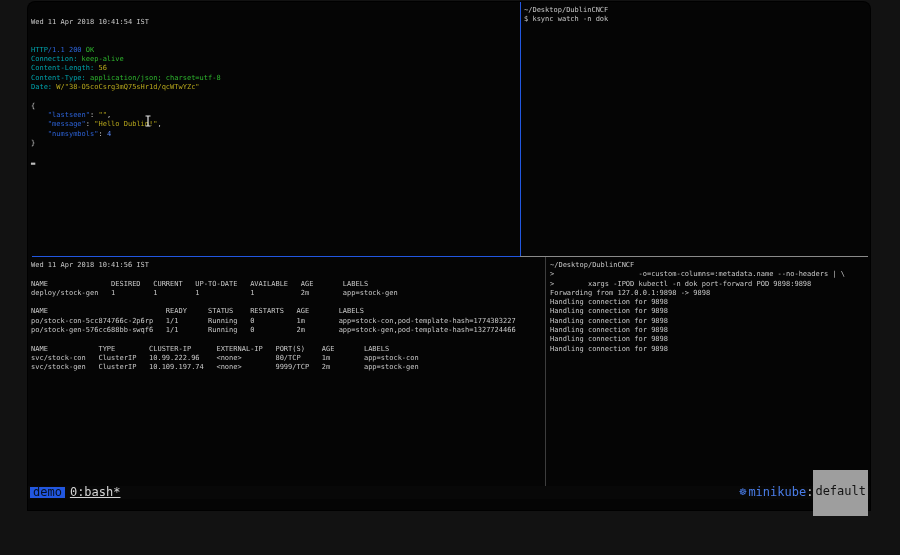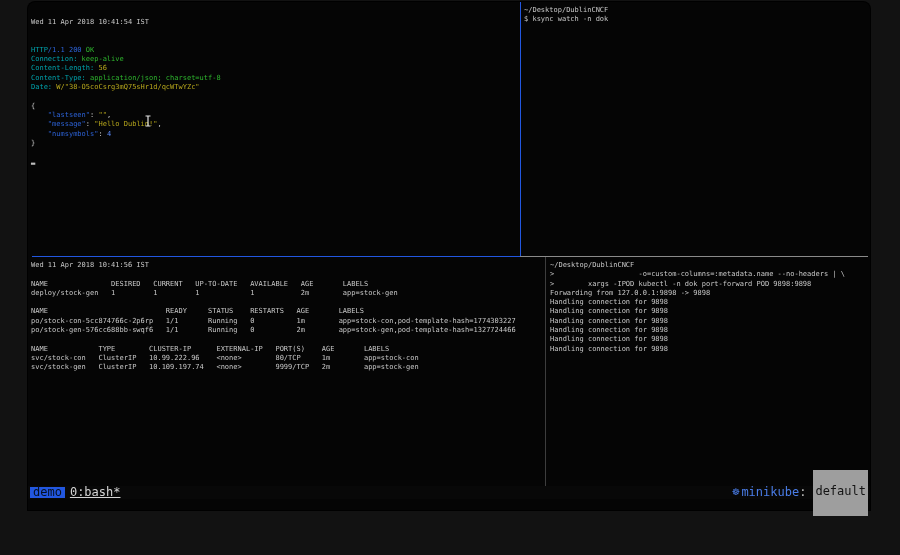--- a/index.html
+++ b/index.html
@@ -58,21 +58,21 @@
     justify-content:space-between;font-size:12px;line-height:13px;
     padding:0;box-sizing:border-box;
   }
   .sb-left{display:flex;align-items:center;margin-left:2px;}
   .sb-session{background:#2257e0;color:#06101f;padding:0 3px;height:11px;line-height:11px;}
   .sb-window{color:#d4d4d4;margin-left:5px;text-decoration:underline;}
   .sb-right{display:flex;align-items:center;margin-right:2px;}
   .sb-kubeicon{color:#4a7de8;margin-right:2px;}
   .sb-kubectx{color:#4a7de8;}
   .sb-sep{color:#bdbdbd;}
-  .sb-kubens{background:#9e9e9e;color:#141414;padding:16px 2px;height:14px;line-height:11px;margin-left:7px;}
+  .sb-kubens{background:#9e9e9e;color:#141414;padding:16px 2px;height:14px;line-height:11px;}
   
   .ibeam{position:absolute;left:116px;top:110px;width:8px;height:12px;}
 </style>
 </head>
 <body>
 
 <div class="window">
   <div class="content">
 
     <div class="pane pane-tl">

